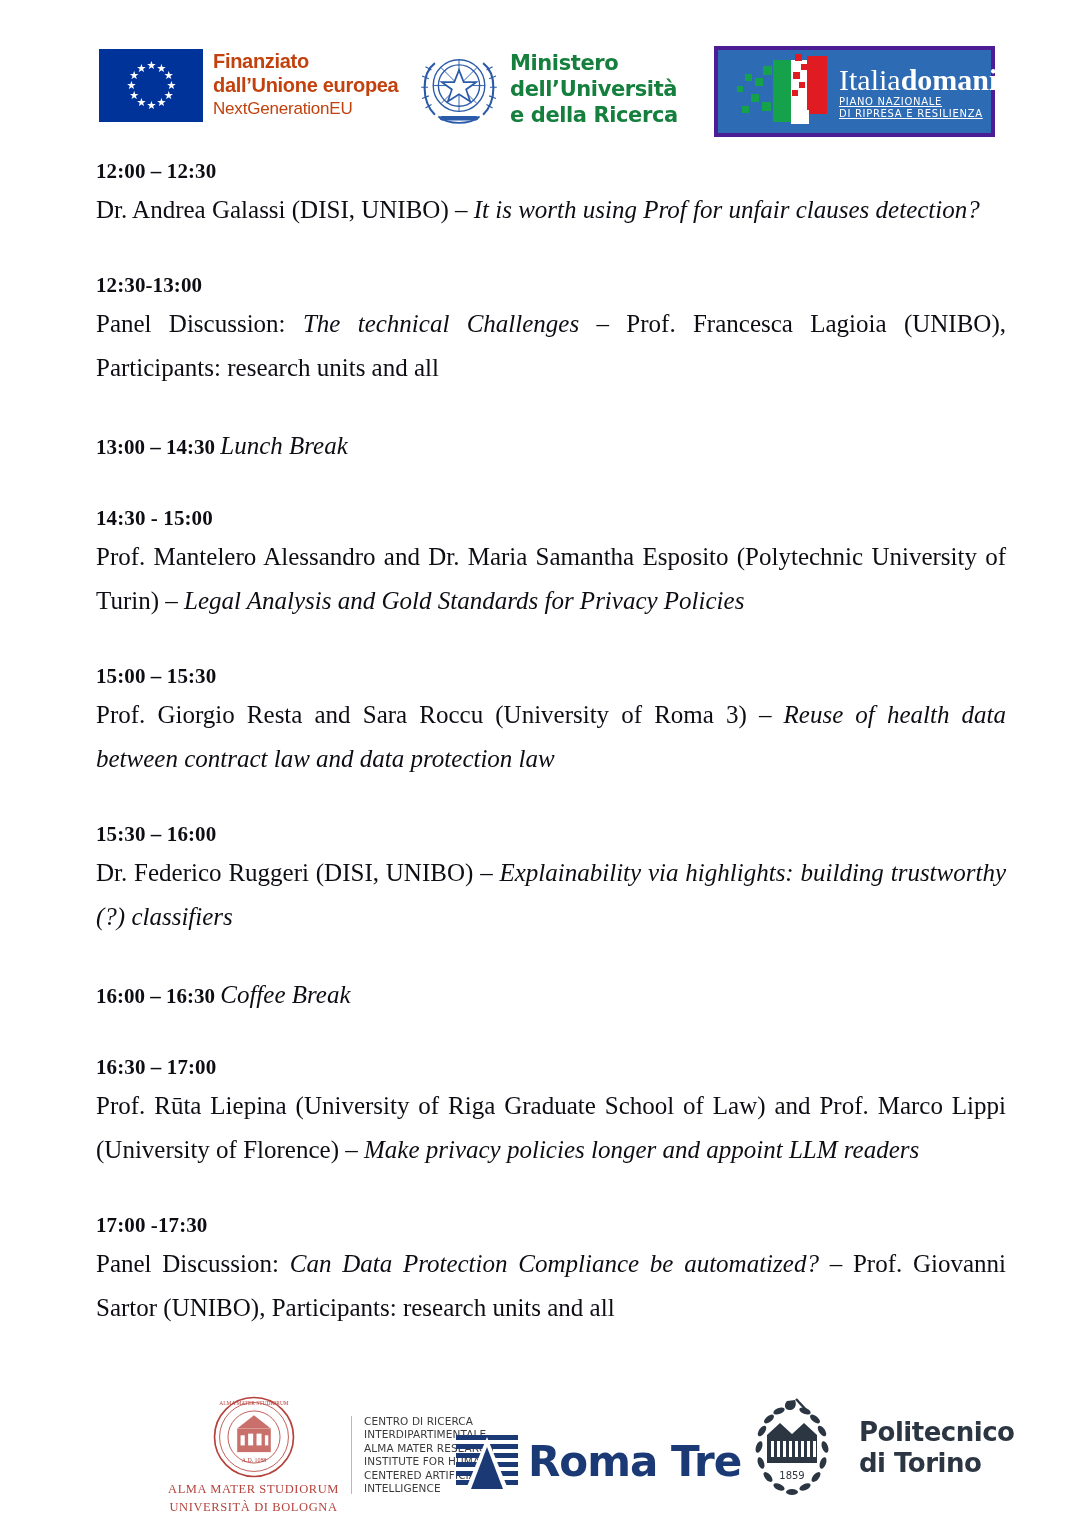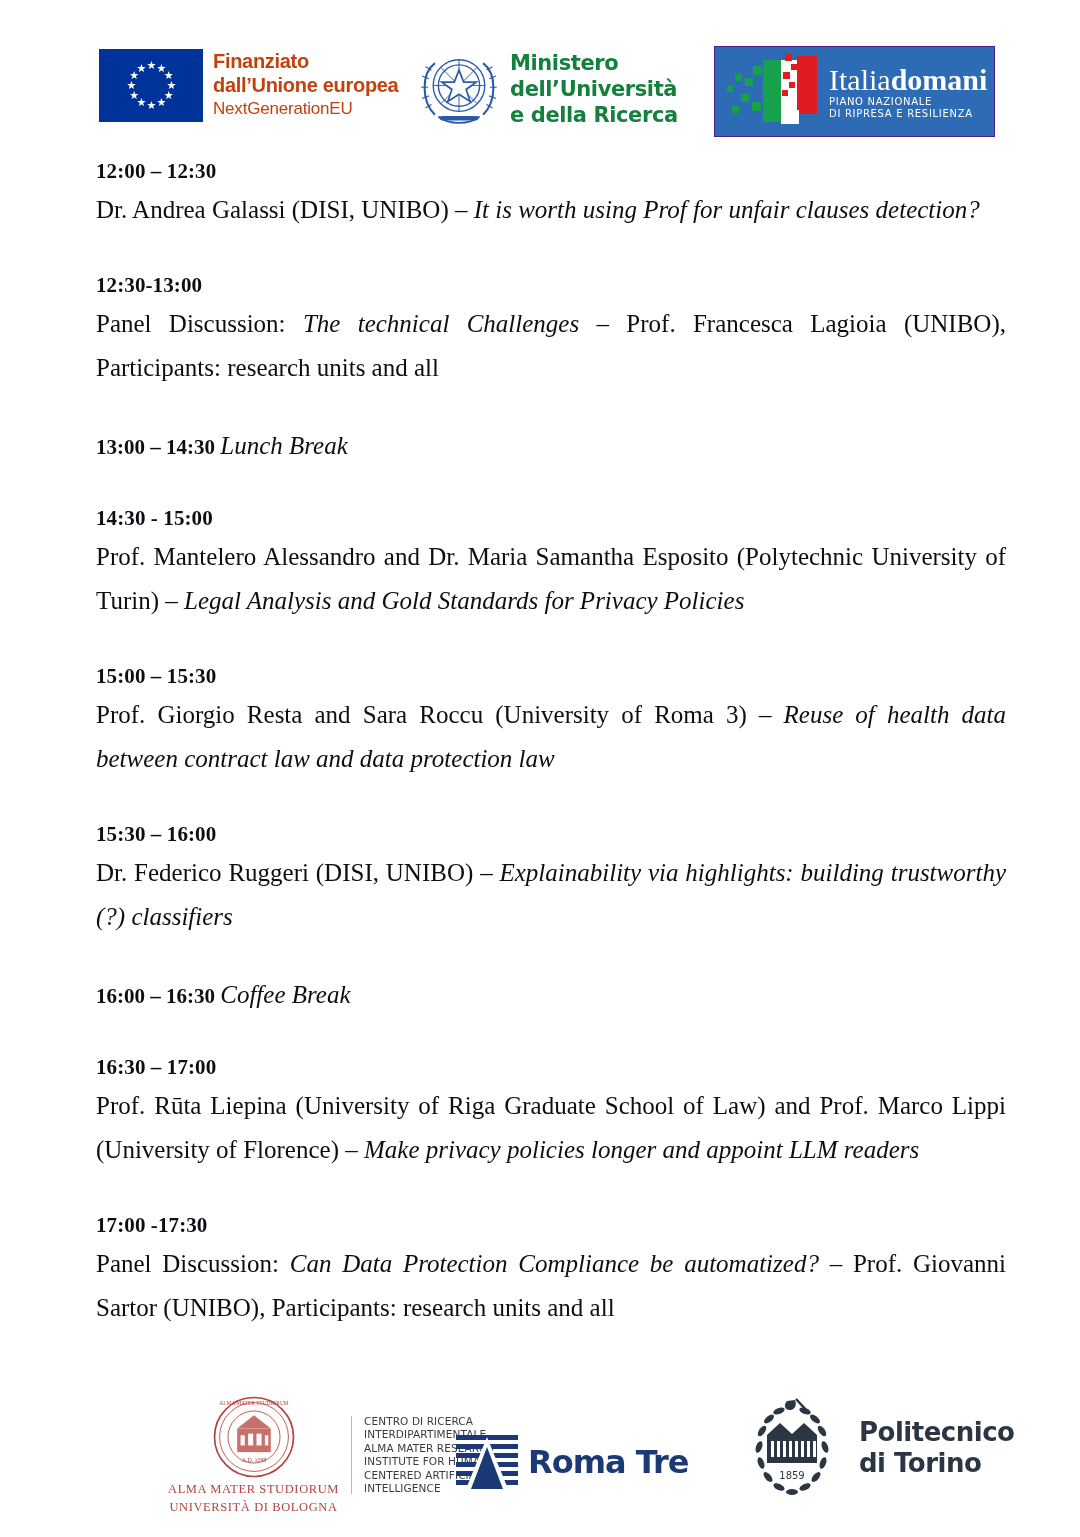--- a/index.html
+++ b/index.html
@@ -85,40 +85,42 @@
     letter-spacing: -0.4px;
     white-space: nowrap;
   }
 
   
   .italiadomani {
     position: absolute;
     left: 714px; top: 46px;
     width: 281px; height: 91px;
     background: #2d6cb5;
-    border: 1px solid #4c1d95;
+    border: 4px solid #4c1d95;
     box-sizing: border-box;
     display: flex;
     align-items: center;
+    padding-left: 7px;
   }
   .id-flag { width: 108px; height: 80px; flex: none; margin-left: 4px; }
   .id-text { margin-left: 2px; color: #ffffff; }
   .id-title {
     font-family: "Liberation Serif", serif;
     font-size: 30px;
     line-height: 32px;
     white-space: nowrap;
   }
   .id-title b { font-weight: bold; }
   .id-sub {
     font-family: "DejaVu Sans", sans-serif;
     font-size: 10px;
     line-height: 12px;
     letter-spacing: 0.7px;
     white-space: nowrap;
+    text-decoration: underline;
   }
 
   
   .schedule {
     position: absolute;
     left: 96px;
     top: 156px;
     width: 910px;
   }
   .entry { margin-bottom: 38px; }
@@ -199,21 +201,21 @@
     position: absolute;
     left: 456px; top: 48px;
     display: flex;
     align-items: center;
   }
   .romatre-mark { width: 62px; height: 58px; flex: none; }
   .romatre-name {
     margin-left: 10px;
     font-family: "DejaVu Sans", sans-serif;
     font-weight: bold;
-    font-size: 32px;
+    font-size: 42px;
     line-height: 46px;
     color: #1b3a75;
     letter-spacing: -1px;
     white-space: nowrap;
   }
 
   
   .polito {
     position: absolute;
     left: 737px; top: 10px;

